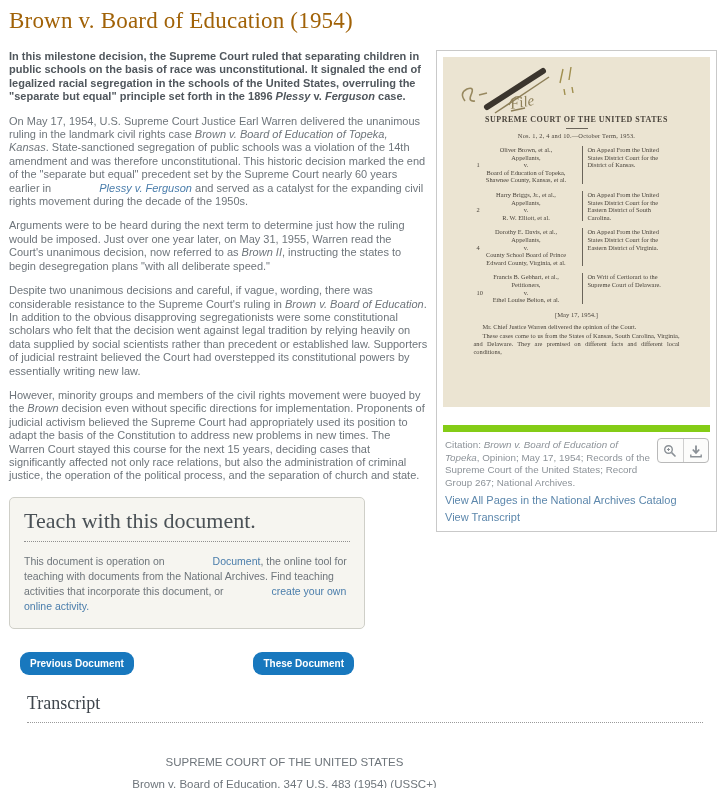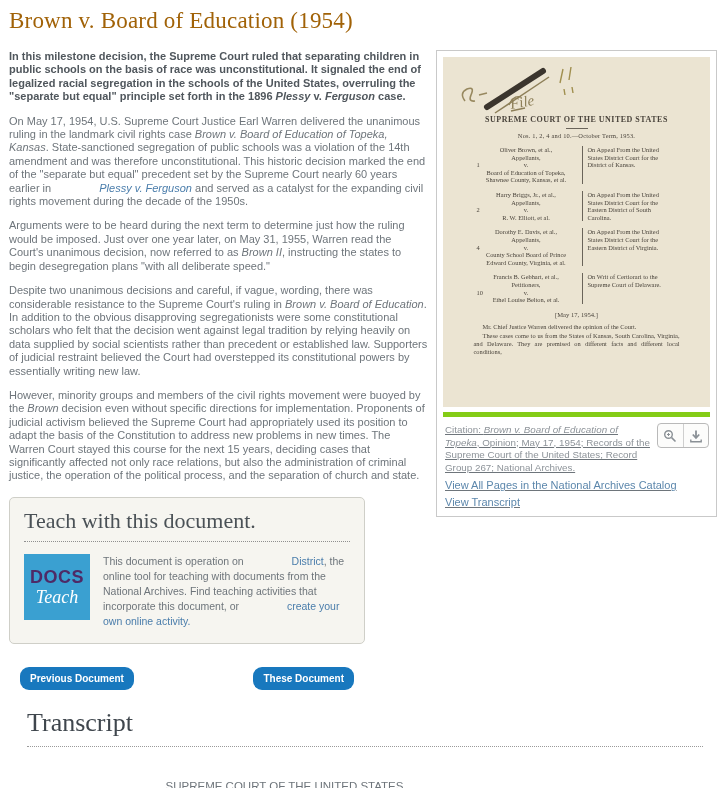--- a/index.html
+++ b/index.html
@@ -30,21 +30,21 @@
   .term-line { text-align:center; font-size:6.4px; letter-spacing:0.2px; }
   .cases { width:202px; margin:7px auto 0; }
   .case-row { display:flex; margin-bottom:7px; }
   .case-left { width:106px; text-align:center; font-size:6.4px; line-height:7.6px; padding-right:5px; }
   .case-right { width:91px; border-left:1px solid #6a645a; padding-left:5px; font-size:6.4px; line-height:7.6px; }
   .vs-line { position:relative; }
   .case-no { position:absolute; left:1px; }
   .date-line { text-align:center; font-size:6.6px; margin:5px 0 5px; }
   .opinion { width:206px; margin:0 auto; font-size:6.4px; line-height:7.8px; text-align:justify; }
   .opinion p { margin:0 0 2px; text-indent:9px; }
-  .citation-area { margin-top:5px; border-top:5px solid #84cc16; padding:7px 2px 2px; position:relative;text-decoration:underline; }
+  .citation-area { margin-top:18px; border-top:7px solid #84cc16; padding:7px 2px 2px; position:relative; }
   .citation-text { font-size:9.8px; line-height:12.6px; color:#8d9399; padding-right:58px; }
   .cit-link { display:block; color:#5c87ac; font-size:11px; text-decoration:none; margin-top:5px; }
   .tool-box {
     position:absolute; top:6px; right:1px; width:52px; height:25px;
     border:1px solid #b9b9b9; border-radius:4px; display:flex; background:#fcfcfb;
   }
   .tool-cell { flex:1; display:flex; align-items:center; justify-content:center; cursor:pointer; }
   .tool-cell + .tool-cell { border-left:1px solid #cfcfcf; }
   
   p.intro { font-weight:bold; color:#50575d; font-size:11px; line-height:13.4px; margin:16px 0 11px; }
@@ -70,21 +70,21 @@
   .teach-text { font-size:10.5px; line-height:15px; color:#6e757b; }
   
   .btn-row { display:flex; justify-content:space-between; width:334px; margin:23px 0 0 11px; }
   .btn {
     background:#1878be; color:#fff; font-weight:bold; font-size:10px;
     padding:6px 10px; border:none; border-radius:9px; font-family:inherit; cursor:pointer;
   }
   
   .transcript-section { clear:both; margin:18px 14px 0 18px; }
   .transcript-section h2 {
-    font-family:"Liberation Serif","DejaVu Serif",serif; font-size:26px; font-weight:400;
+    font-family:"Liberation Serif","DejaVu Serif",serif; font-size:18px; font-weight:400;
     color:#3f464d; margin:0; padding-bottom:8px; border-bottom:1px dotted #9a9a9a;
   }
   .transcript-lines { width:515px; text-align:center; margin-top:28px; font-size:11.5px; line-height:22.5px; color:#6e757b; }
 </style>
 </head>
 <body>
 
 <div class="page">
 
   <h1 class="page-title">Brown v. Board of Education (1954)</h1>
@@ -185,25 +185,21 @@
 
     <p class="intro"><span>In this milestone decision, the Supreme Court ruled that separating children in public schools on the basis of race was unconstitutional. It signaled the end of legalized racial segregation in the schools of the United States, overruling the "separate but equal" principle set forth in the 1896 </span><span class="it">Plessy</span><span> v. </span><span class="it">Ferguson</span><span> case.</span></p>
     <p class="body-p"><span>On May 17, 1954, U.S. Supreme Court Justice Earl Warren delivered the unanimous ruling in the landmark civil rights case </span><span class="it">Brown v. Board of Education of Topeka, Kansas</span><span>. State-sanctioned segregation of public schools was a violation of the 14th amendment and was therefore unconstitutional. This historic decision marked the end of the "separate but equal" precedent set by the Supreme Court nearly 60 years earlier in </span><a href="#" class="lnk it">Plessy v. Ferguson</a><span> and served as a catalyst for the expanding civil rights movement during the decade of the 1950s.</span></p>
     <p class="body-p"><span>Arguments were to be heard during the next term to determine just how the ruling would be imposed. Just over one year later, on May 31, 1955, Warren read the Court's unanimous decision, now referred to as </span><span class="it">Brown II</span><span>, instructing the states to begin desegregation plans "with all deliberate speed."</span></p>
     <p class="body-p"><span>Despite two unanimous decisions and careful, if vague, wording, there was considerable resistance to the Supreme Court's ruling in </span><span class="it">Brown v. Board of Education</span><span>. In addition to the obvious disapproving segregationists were some constitutional scholars who felt that the decision went against legal tradition by relying heavily on data supplied by social scientists rather than precedent or established law. Supporters of judicial restraint believed the Court had overstepped its constitutional powers by essentially writing new law.</span></p>
     <p class="body-p"><span>However, minority groups and members of the civil rights movement were buoyed by the </span><span class="it">Brown</span><span> decision even without specific directions for implementation. Proponents of judicial activism believed the Supreme Court had appropriately used its position to adapt the basis of the Constitution to address new problems in new times. The Warren Court stayed this course for the next 15 years, deciding cases that significantly affected not only race relations, but also the administration of criminal justice, the operation of the political process, and the separation of church and state.</span></p>
 
     <div class="teach-box">
       <h2>Teach with this document.</h2>
       <div class="teach-body">
-        <div class="docsteach-logo">
-          <span class="logo-docs">DOCS</span>
-          <span class="logo-teach">Teach</span>
-        </div>
-        <div class="teach-text"><span>This document is operation on </span><a href="#" class="lnk">District</a><span>, the online tool for teaching with documents from the National Archives. Find teaching activities that incorporate this document, or </span><a href="#" class="lnk">create your own online activity.</a></div>
+        <div class="teach-text"><span>This document is operation on </span><a href="#" class="lnk">Document</a><span>, the online tool for teaching with documents from the National Archives. Find teaching activities that incorporate this document, or </span><a href="#" class="lnk">create your own online activity.</a></div>
       </div>
     </div>
 
     <div class="btn-row">
       <button class="btn">Previous Document</button>
       <button class="btn">These Document</button>
     </div>
 
   </div>
 

